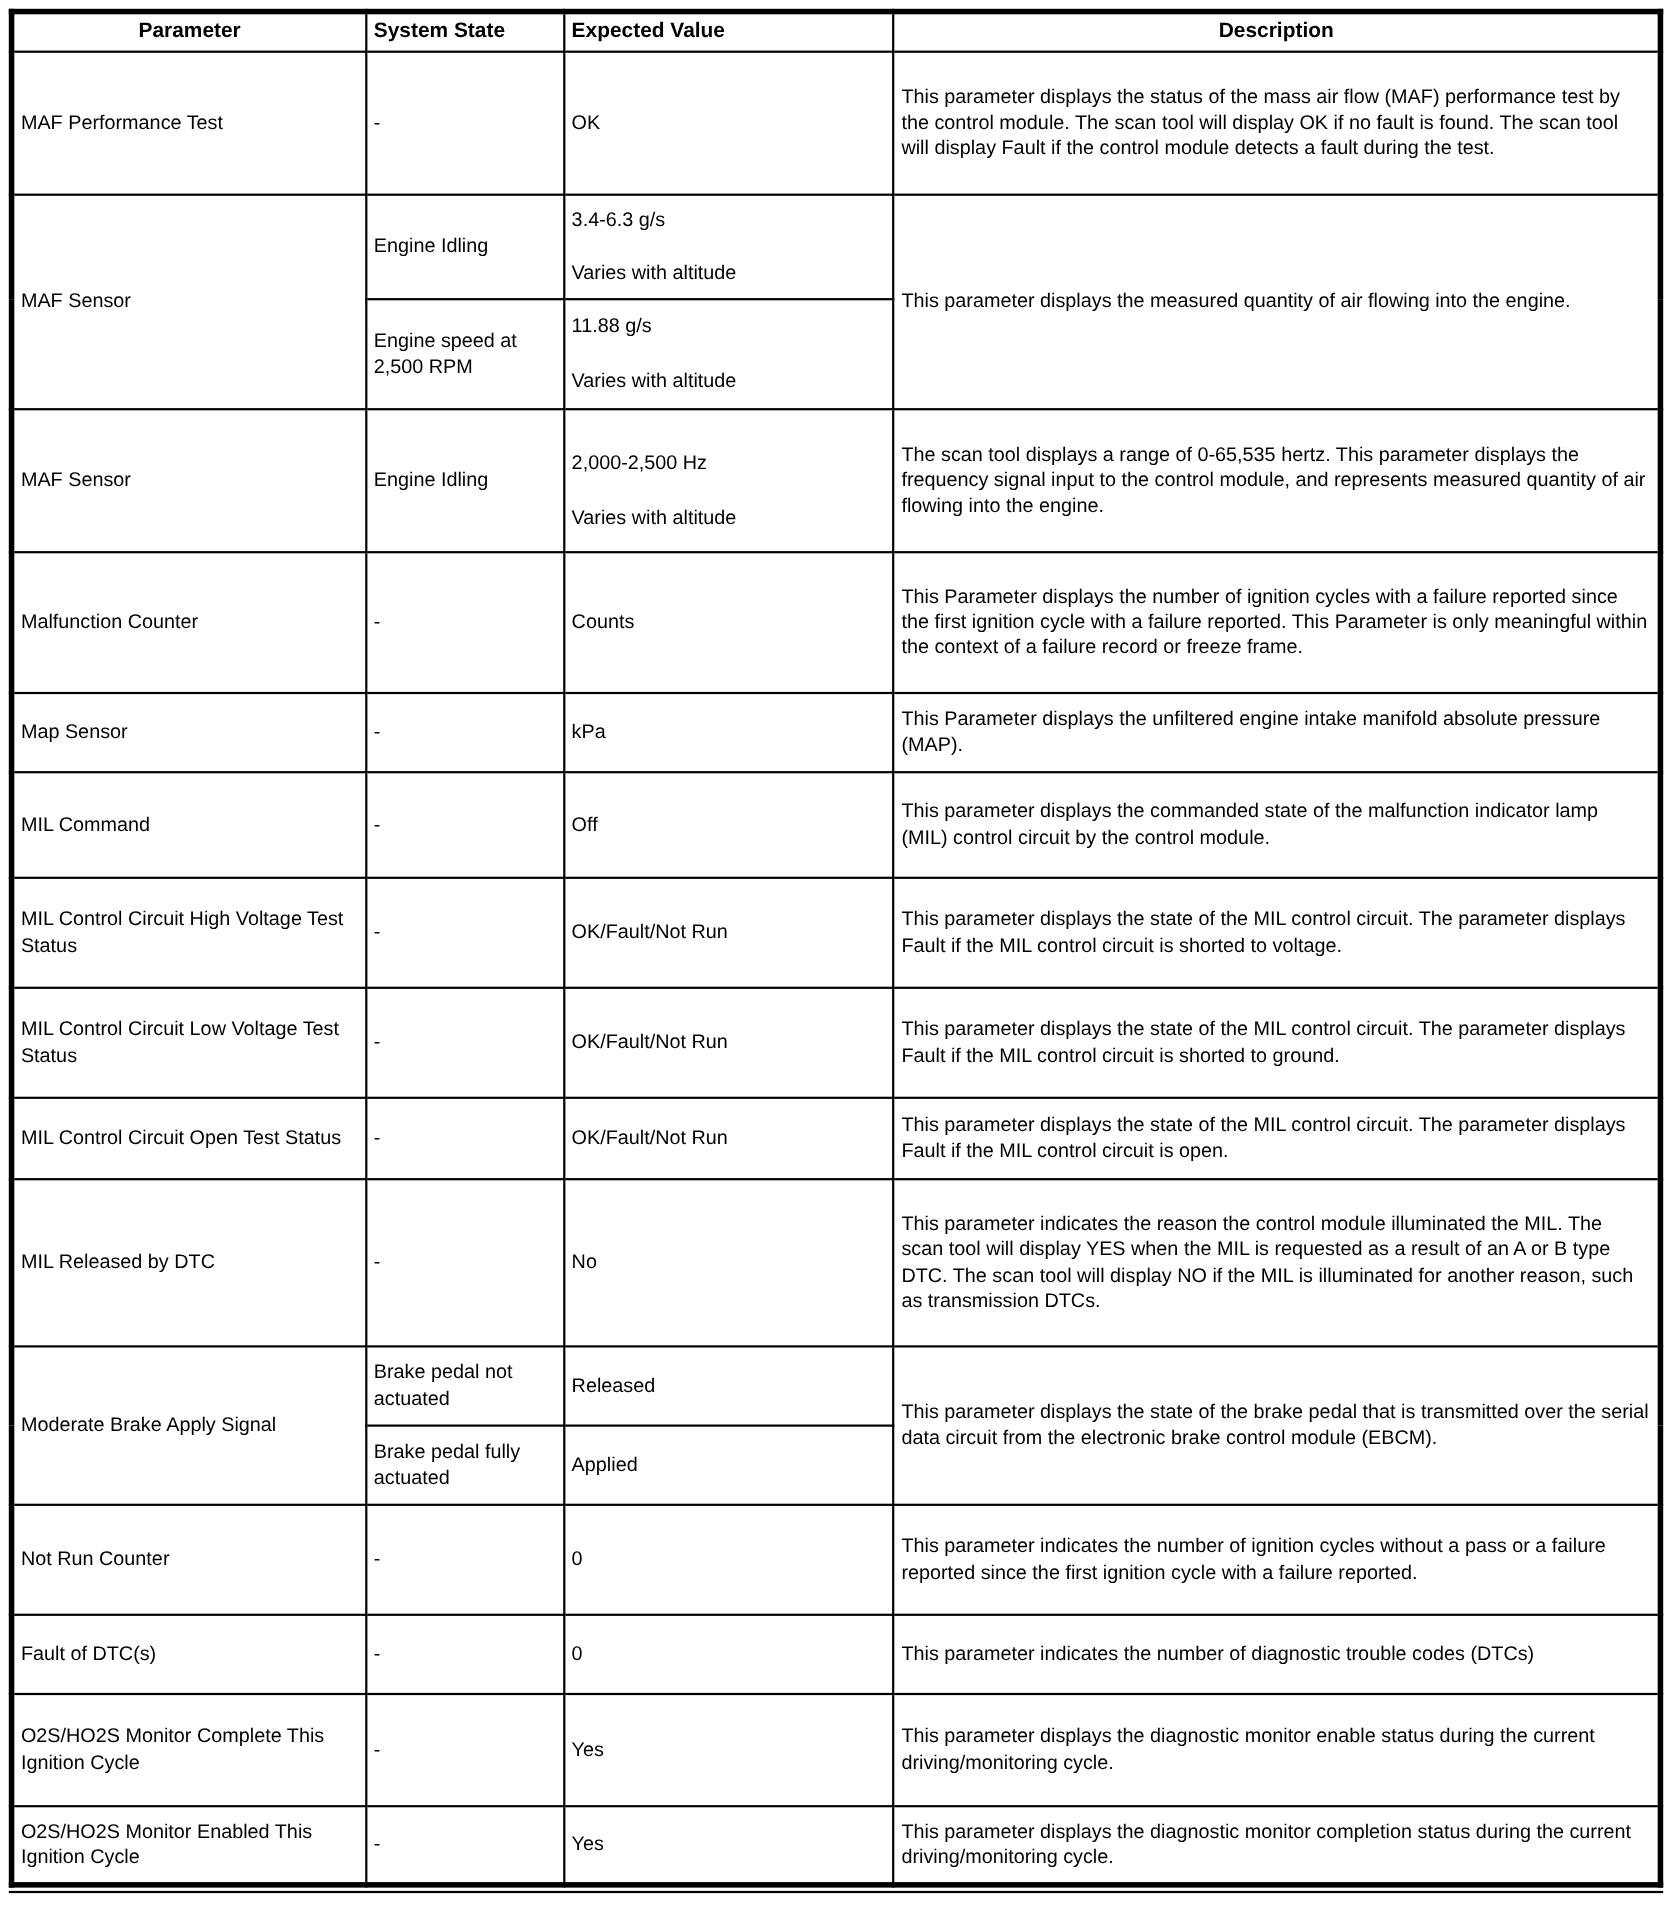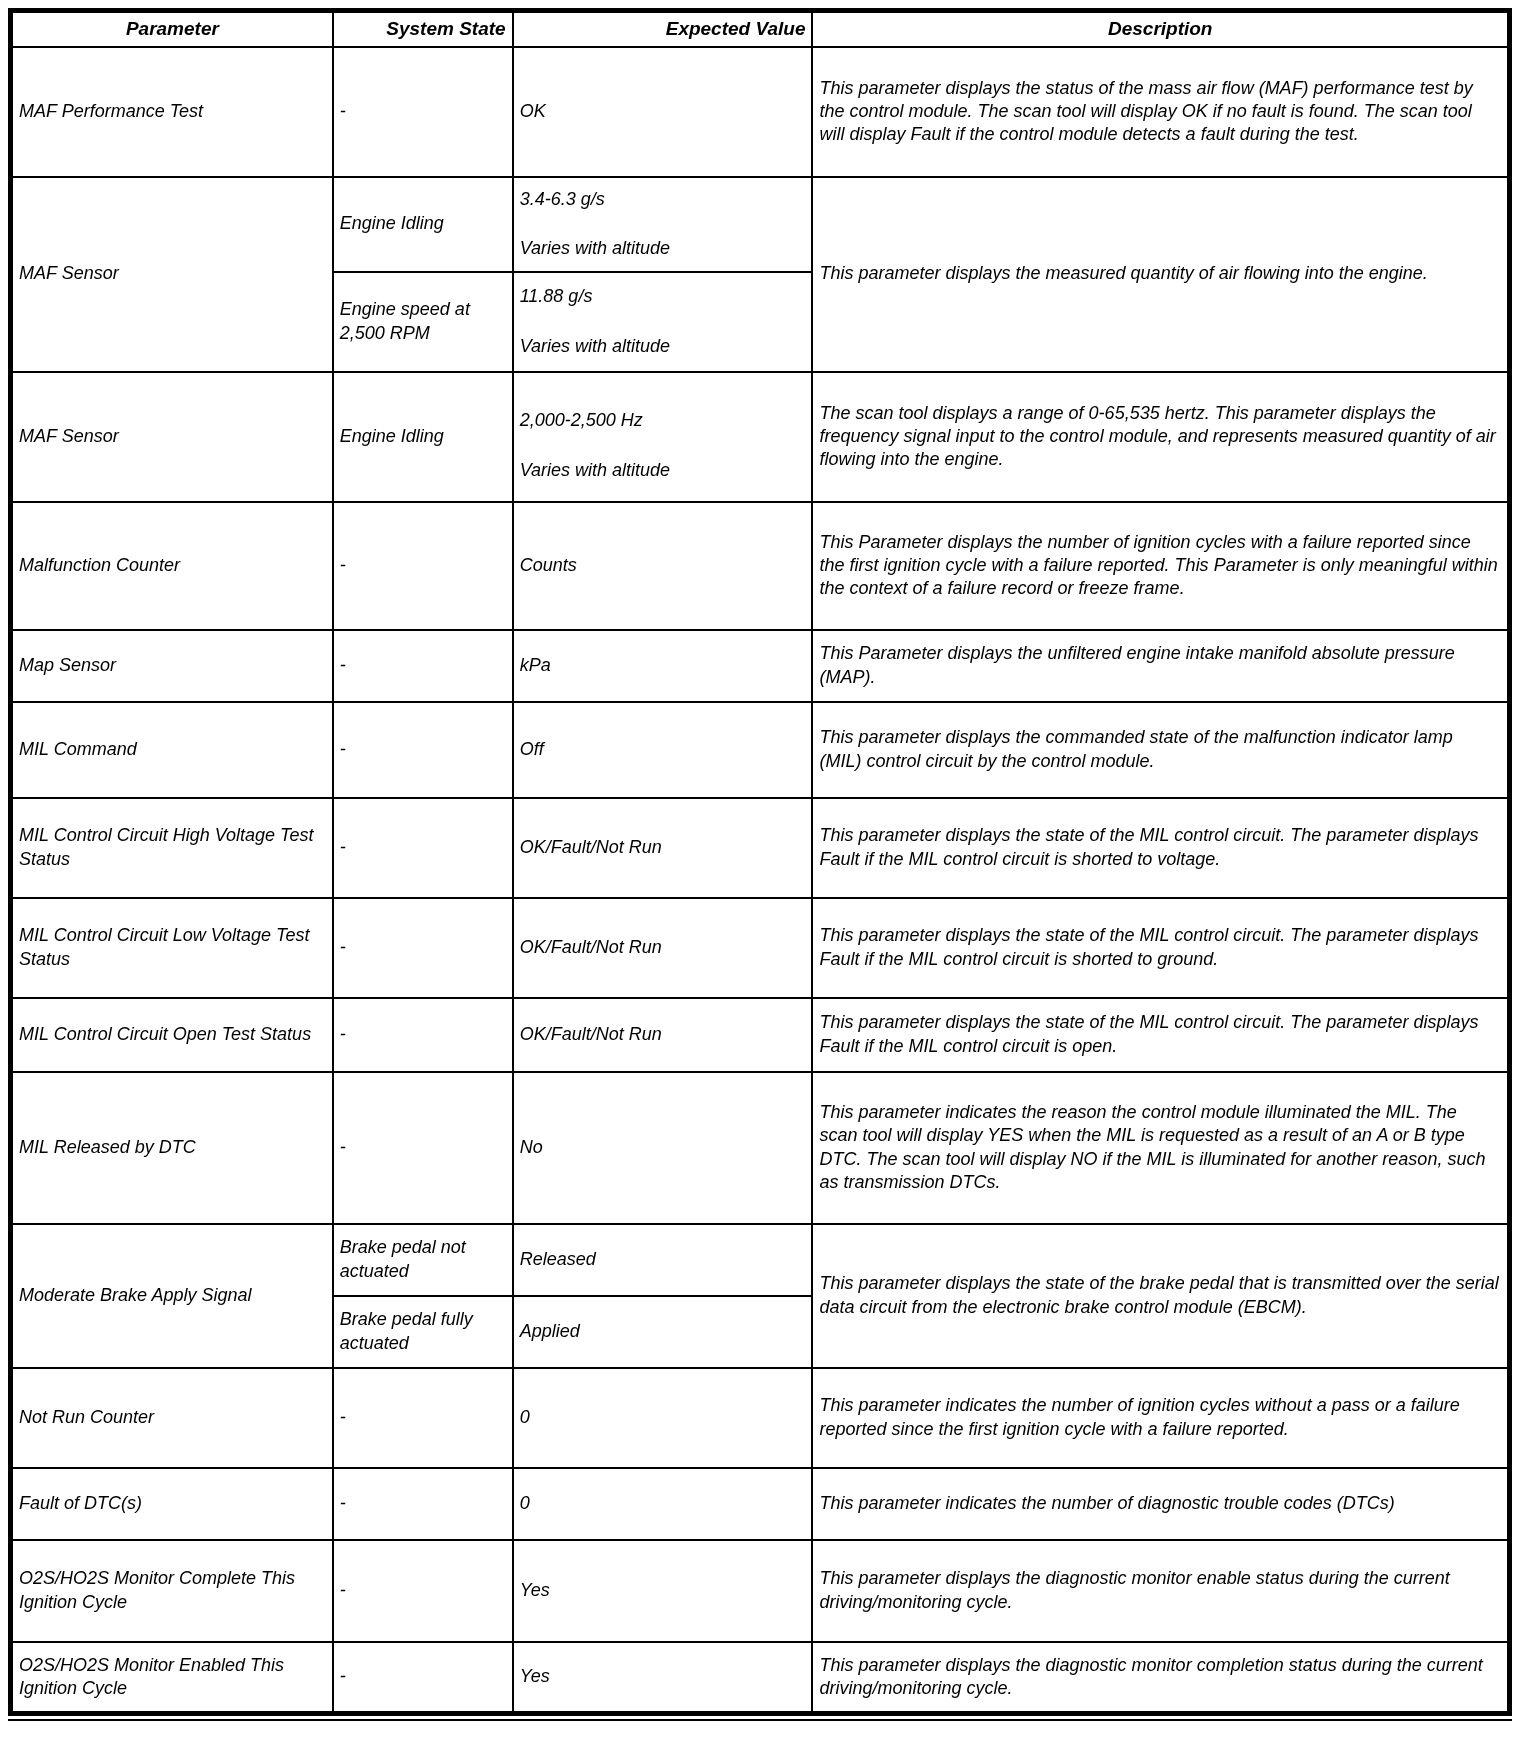--- a/index.html
+++ b/index.html
@@ -6,42 +6,41 @@
     margin: 0;
     padding: 0;
     background: #ffffff;
     color: #000000;
     font-family: "Liberation Sans", "DejaVu Sans", sans-serif;
   }
   .page {
     width: 1520px;
     box-sizing: border-box;
     padding: 8px;
-    font-style: italic;
   }
   table.params {
     width: 100%;
     border-collapse: collapse;
     table-layout: fixed;
     border: 5px solid #000;
   }
   table.params th,
   table.params td {
     border: 2px solid #000;
     box-sizing: border-box;
     overflow: hidden;
   }
   table.params th {
     font-size: 19px;
     font-weight: bold;
     padding: 5px 6px;
     height: 36px;
   }
   th.h-center { text-align: center; }
-  th.h-left   { text-align: right; }
+  th.h-left   { text-align: left; }
   table.params td {
     font-size: 18px;
     line-height: 1.28;
     padding: 4px 8px 4px 6px;
     vertical-align: middle;
     text-align: left;
   }
   td.desc {
     vertical-align: top;
     padding: 5px 8px 5px 8px;

